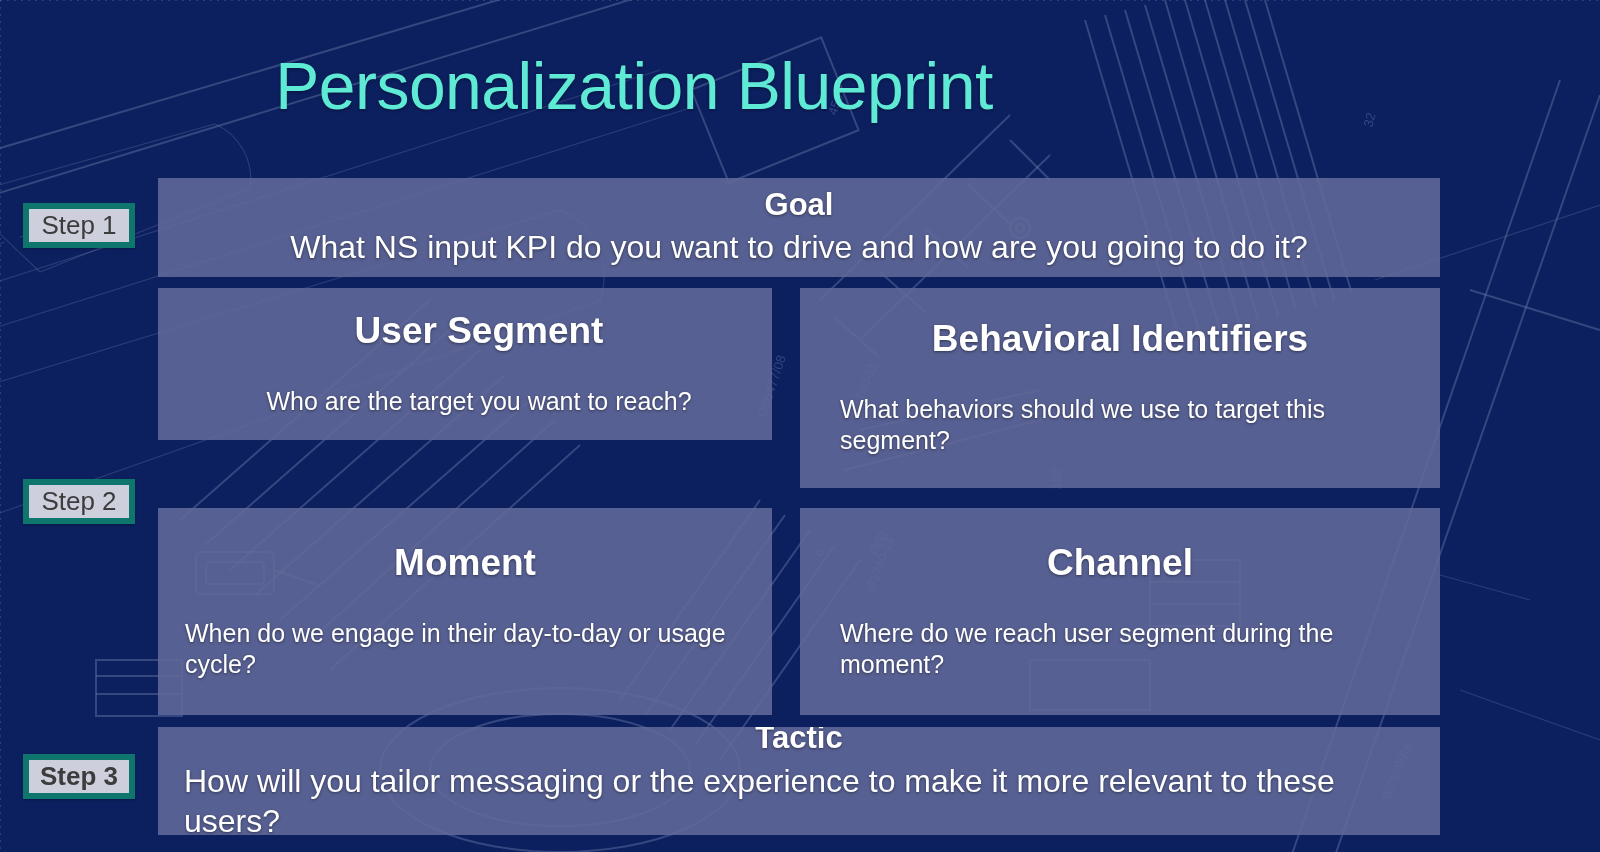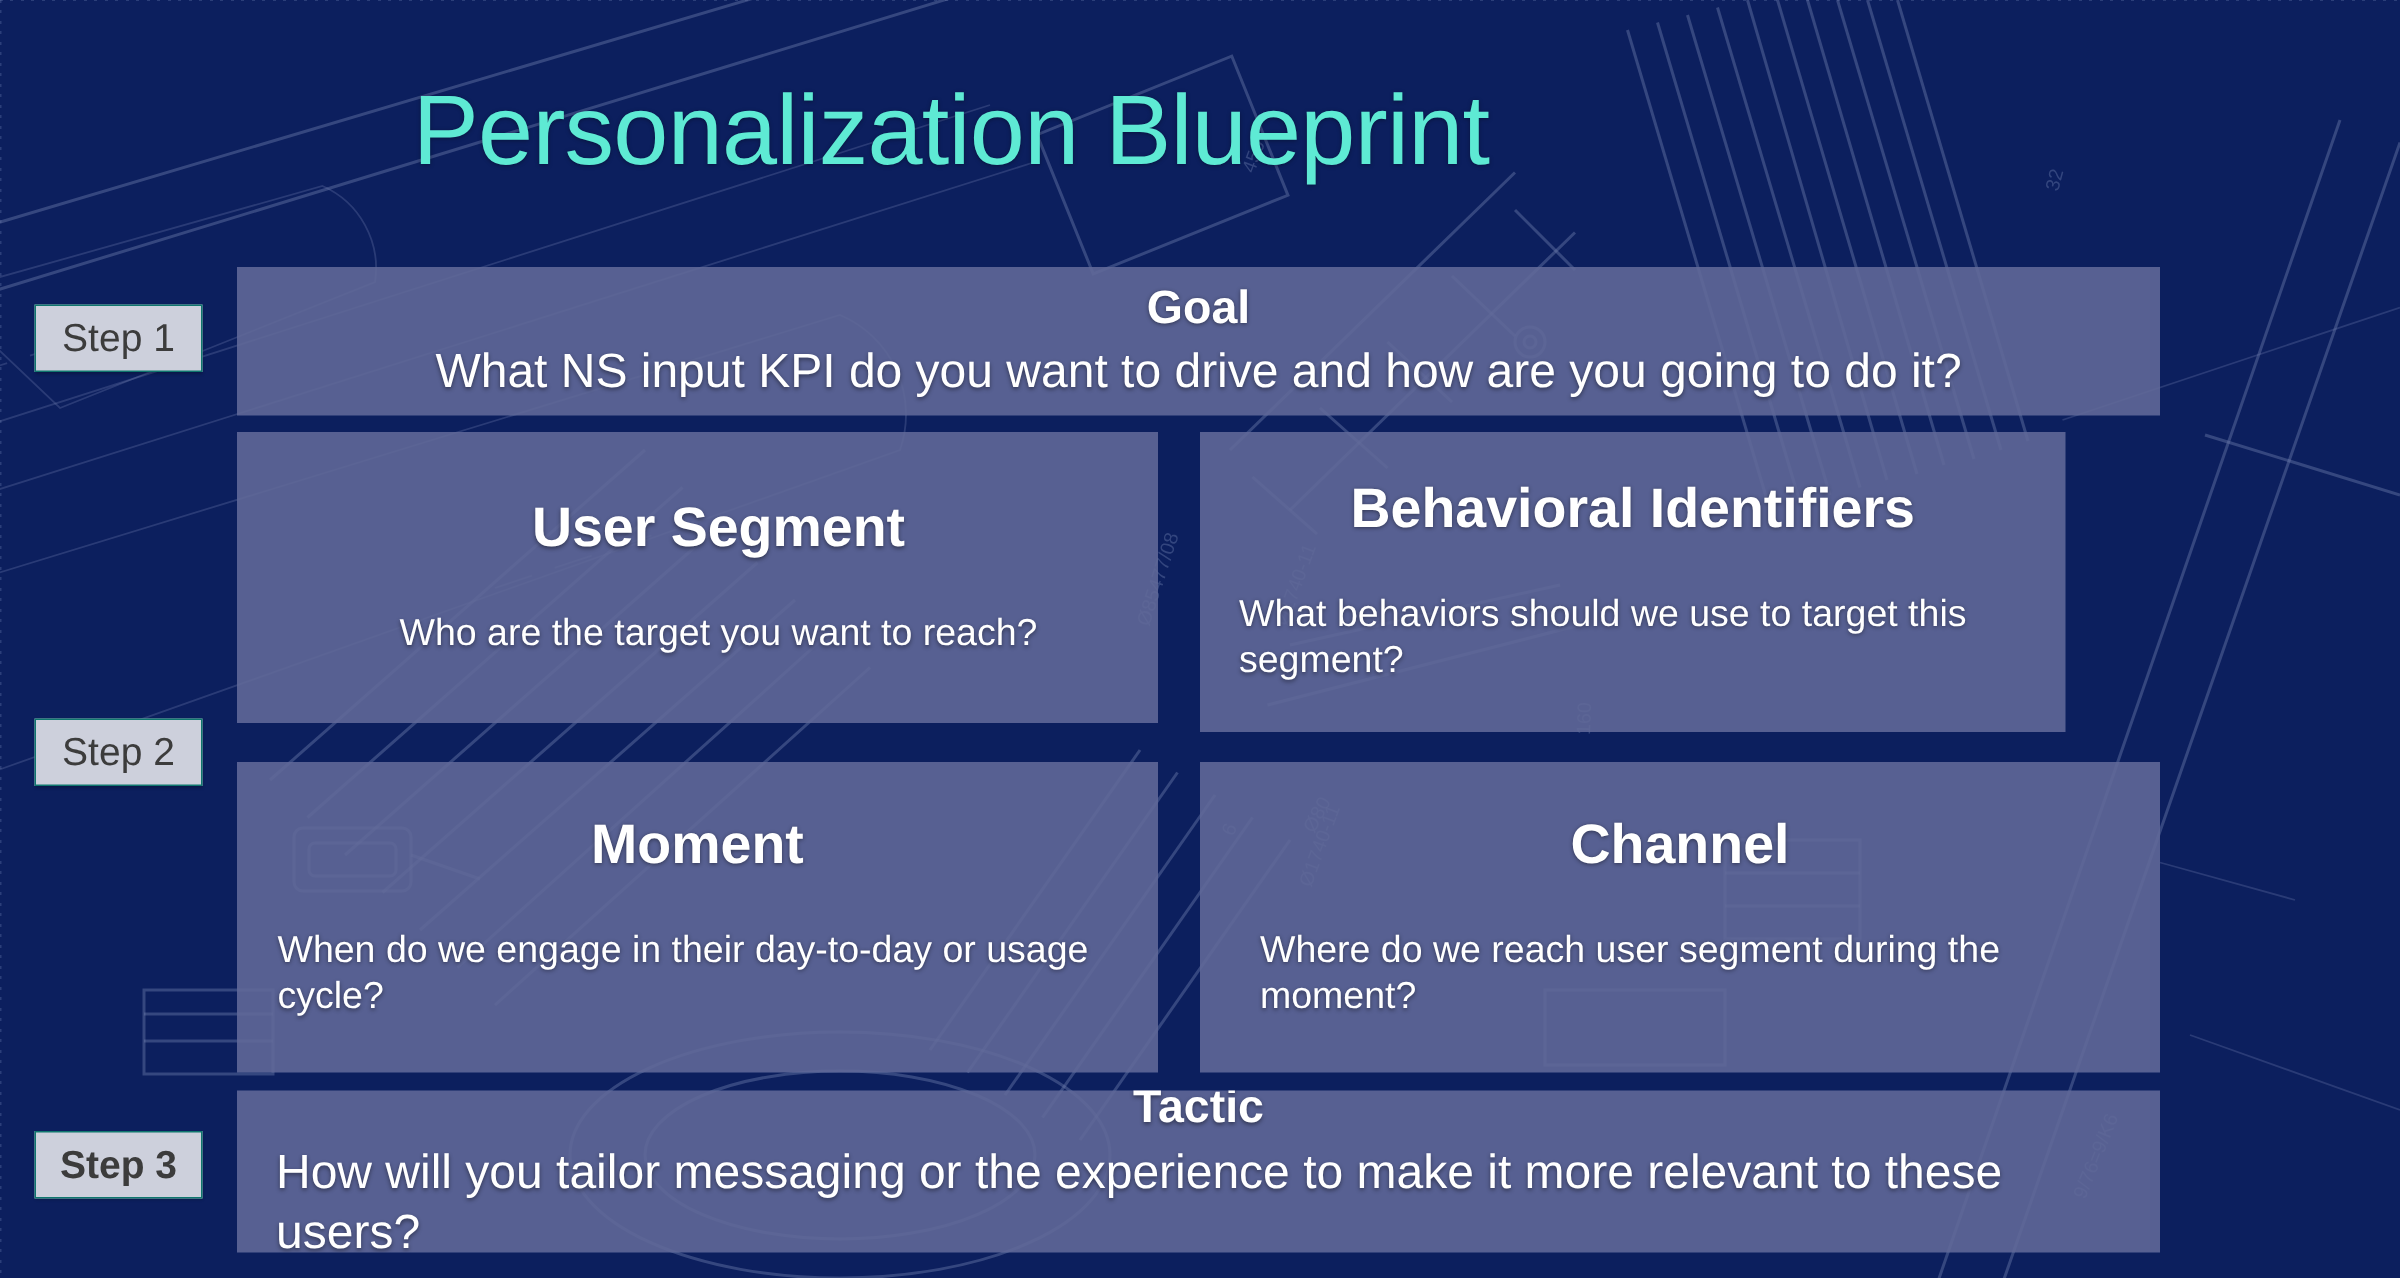--- a/index.html
+++ b/index.html
@@ -71,21 +71,21 @@
     z-index:6;
     text-shadow:0 1px 3px rgba(0,0,0,.35);
   }
 
   
   .step-badge{
     position:absolute;
     left:23px;
     width:112px; height:45px;
     background:#cdd0dc;
-    border:1px solid #0f766e;
+    border:6px solid #0f766e;
     color:#3c3c3c;
     font-size:26px;
     display:flex; align-items:center; justify-content:center;
     z-index:7;
     box-shadow:0 1px 2px rgba(0,0,0,.25);
   }
   #step1{ top:203px; }
   #step2{ top:479px; }
   #step3{ top:754px;font-weight:bold; }
 
@@ -128,22 +128,22 @@
   .card.wide .card-inner{ justify-content:center; }
   .card.wide .card-title{ font-size:31px; margin-bottom:5px; }
   .card.wide .card-desc { font-size:32px; }
 
   
   .card.quad .card-title{ font-size:37px; margin-bottom:34px; }
   .card.quad .card-desc { font-size:25px; max-width:560px; }
 
   
   #card-goal    { left:158px; top:178px;  width:1282px; height:99px;  }
-  #card-segment { left:158px; top:288px;  width:614px;  height:194px;padding-left:28px; }
-  #card-behav   { left:800px; top:288px;  width:577px;  height:200px; }
+  #card-segment { left:158px; top:288px;  width:614px;  height:152px;padding-left:28px; }
+  #card-behav   { left:800px; top:288px;  width:640px;  height:200px; }
   #card-moment  { left:158px; top:508px;  width:614px;  height:207px; }
   #card-channel { left:800px; top:508px;  width:640px;  height:207px; }
   #card-tactic  { left:158px; top:727px;  width:1282px; height:108px; }
 </style>
 </head>
 <body>
 
 <div id="slide">
 
   <div class="bp-layer bp-dots-v"></div>

